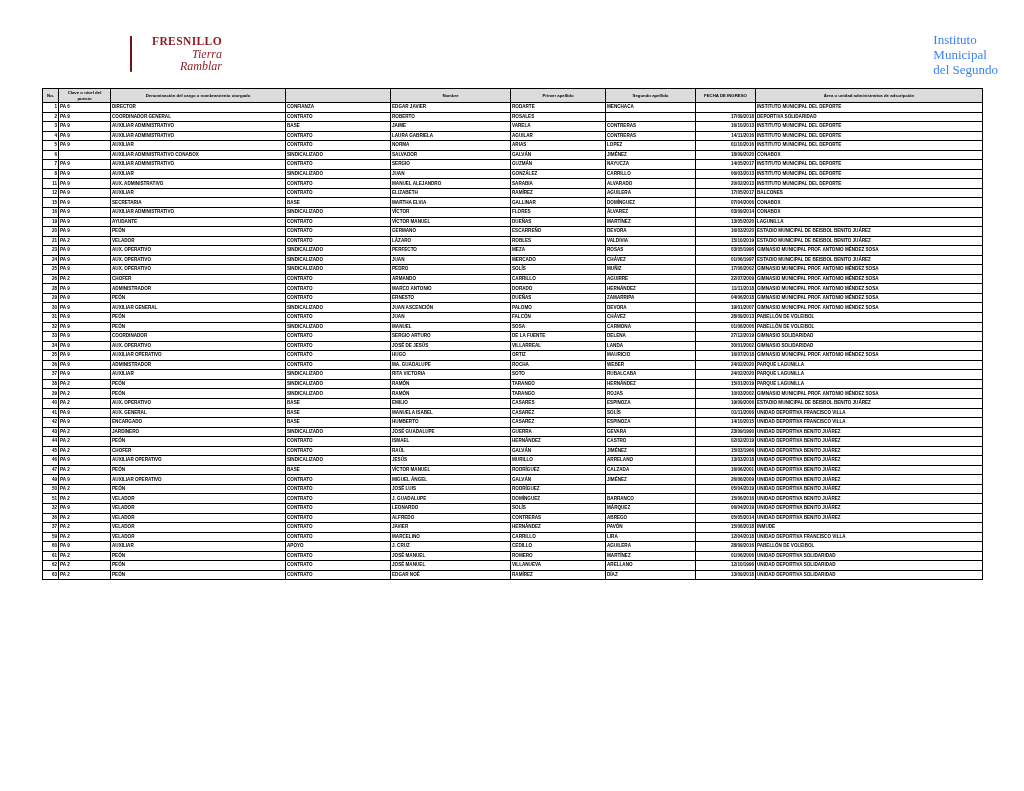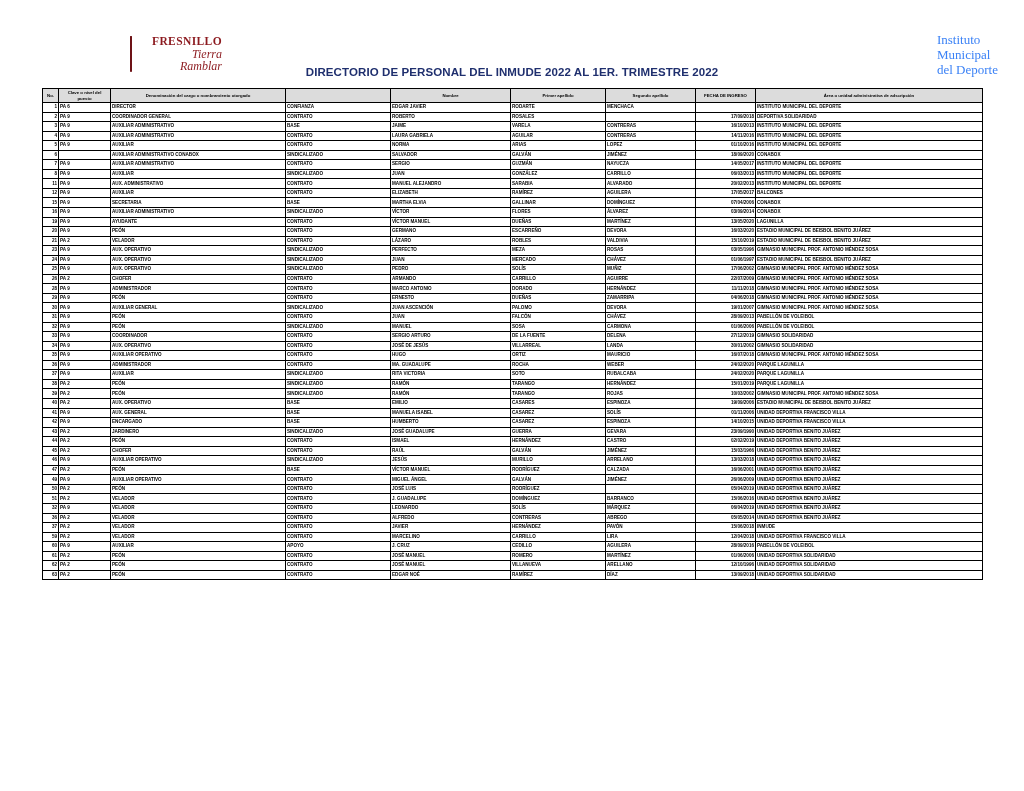--- a/index.html
+++ b/index.html
@@ -161,26 +161,25 @@
   <div class="header">
 
     <div class="crest">
       <div class="crest-shield"></div>
       <div class="crest-text">
         <span class="c1">FRESNILLO</span>
         <span class="c2">Tierra Ramblar</span>
       </div>
     </div>
 
-    <div class="doc-title">DIRECTORIO DE PERSONAL DEL INMUDE 2022 AL 1ER. TRIMESTRE 2022</div>
 
     <div class="brand">
       <span>Instituto</span>
       <span>Municipal</span>
-      <span>del Deporte</span>
+      <span>del Segundo</span>
     </div>
 
   </div>
 
   <div class="table-wrap">
     <table class="directory">
       <colgroup>
         <col class="w-no">
         <col class="w-clave">
         <col class="w-denom">

